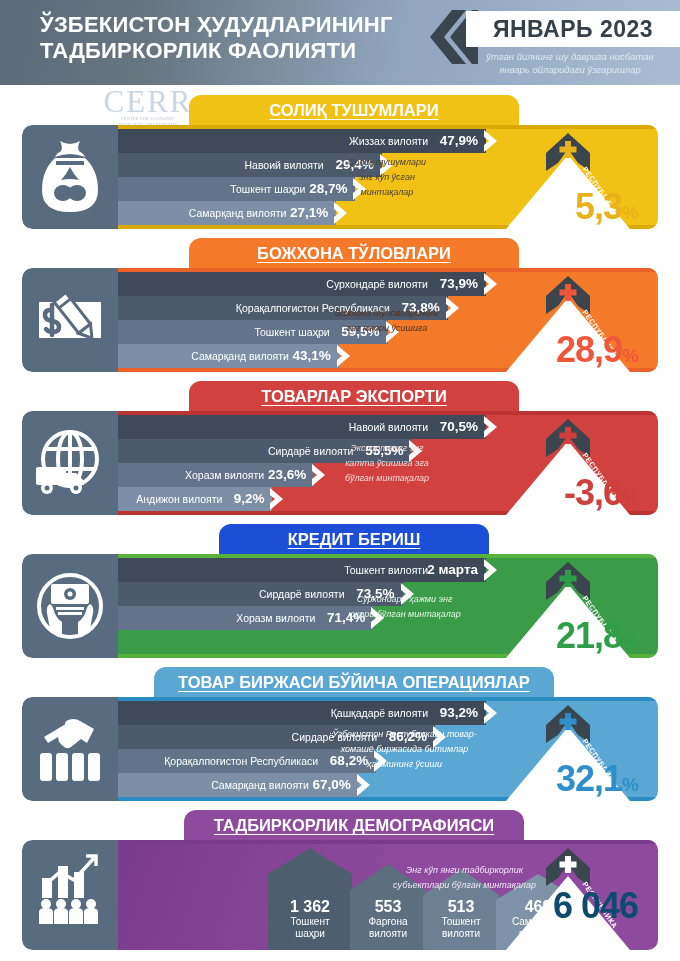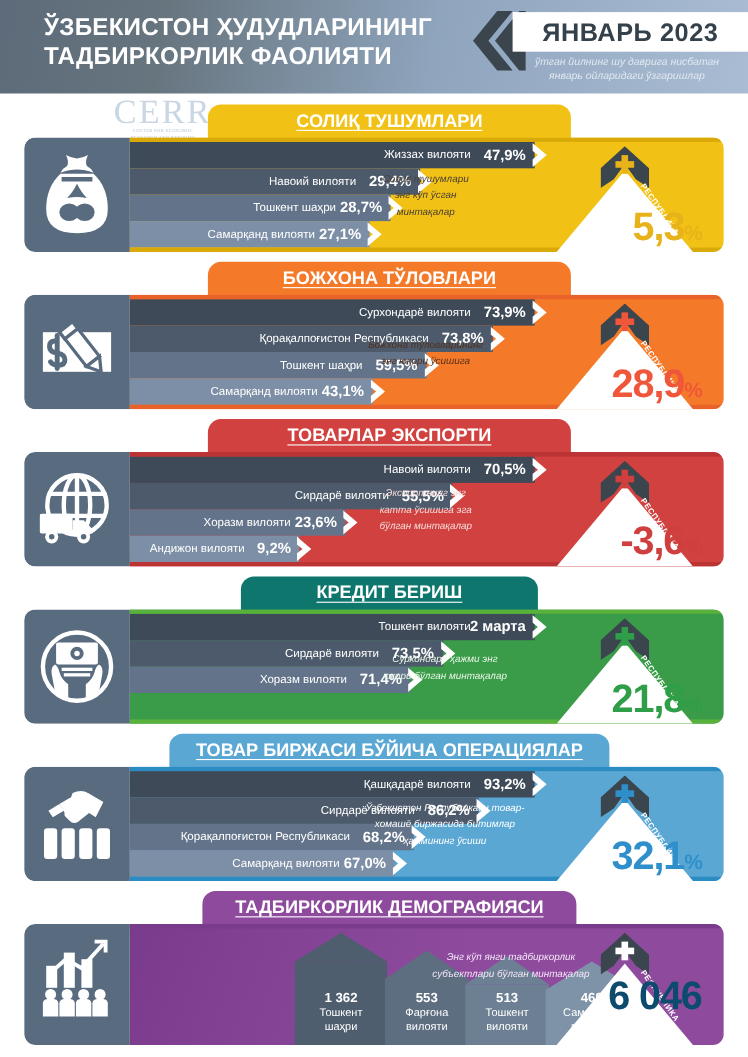--- a/index.html
+++ b/index.html
@@ -53,21 +53,21 @@
   .rep .arrow{position:absolute;left:78px;top:8px;width:44px;height:42px;}
   .rep .repword{position:absolute;left:120px;top:40px;font-size:7.2px;font-weight:bold;
      letter-spacing:.6px;color:#ffffff;transform:rotate(55deg);transform-origin:left top;white-space:nowrap;}
   .rep .bignum{position:absolute;left:0;bottom:-4px;width:170px;text-align:right;
      font-size:36px;font-weight:bold;line-height:40px;letter-spacing:-1px;}
   .rep .bignum i{font-style:normal;font-size:19px;}
 
   
   .house{position:absolute;bottom:0;text-align:center;color:#fff;}
   .house .txt{position:absolute;left:0;width:100%;text-align:center;z-index:2;}
-  .house .num{font-size:12px;font-weight:bold;line-height:18px;}
+  .house .num{font-size:16px;font-weight:bold;line-height:18px;}
   .house .nm{font-size:10px;line-height:12px;}
 </style>
 </head>
 <body>
 
 <div class="header">
   <div class="header-title">
     <div>ЎЗБЕКИСТОН ҲУДУДЛАРИНИНГ</div>
     <div>ТАДБИРКОРЛИК ФАОЛИЯТИ</div>
   </div>
@@ -296,21 +296,21 @@
         <path d="M22 0 L44 20 L44 38 L32 30 L22 16 L12 30 L0 38 L0 20 Z" fill="#3b454e"></path>
         <rect x="19" y="8" width="6" height="17" fill="#cf3f3d"></rect>
         <rect x="13.5" y="13.5" width="17" height="6" fill="#cf3f3d"></rect>
       </svg>
       <div class="repword">РЕСПУБЛИКА</div>
       <div class="bignum" style="color:#cf3f3d"><span>-3,6</span><i>%</i></div>
     </div>
     </div>
   </div>
     <div class="section" id="crediting" style="top:524px">
-    <div class="banner" style="left:219px;width:270px;background:#0f766e">
+    <div class="banner" style="left:219px;width:270px;background:#1d4ed8">
       <span>КРЕДИТ БЕРИШ</span>
     </div>
     <div class="body">
       <div class="colorfield" style="background:linear-gradient(100deg,#3a9b49 0%,#3a9b49 100%)"></div>
       <div class="edge-top" style="background:#57b13a"></div>
       <div class="edge-bot" style="background:#57b13a"></div>
       <div class="icon-pane">
         <span><svg width="68" height="80" viewBox="0 0 68 80">
               <circle cx="34" cy="40" r="31" fill="none" stroke="#fff" stroke-width="4"></circle>
               <rect x="15" y="18" width="38" height="20" rx="2" fill="#fff"></rect>

